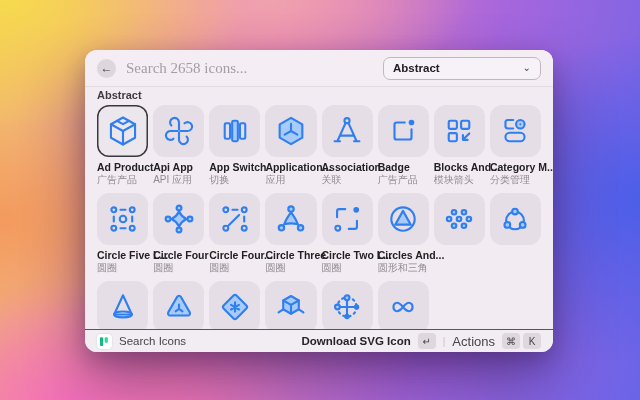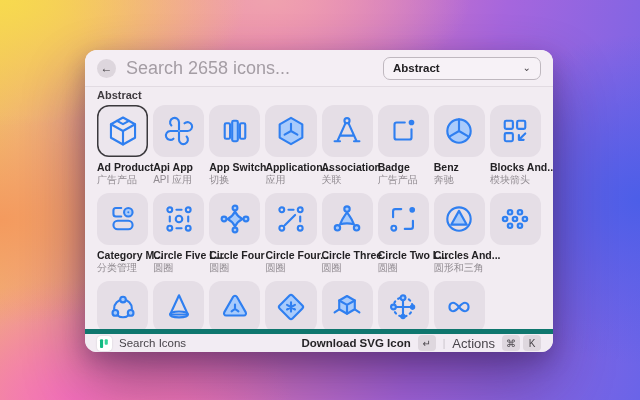--- a/index.html
+++ b/index.html
@@ -27,21 +27,21 @@
     height:37px; display:flex; align-items:center; gap:10px;
     padding:0 12px; border-bottom:1px solid #e2dbe2; background:#f4eef4;
   }
   .back-btn {
     width:19px; height:19px; border-radius:50%; border:none; background:#ddd6dd;
     color:#3c383c; font-size:12px; line-height:19px; text-align:center; cursor:pointer;
     flex:0 0 auto; display:flex; align-items:center; justify-content:center; padding:0;
   }
   .search-input {
     flex:1; border:none; background:transparent; outline:none;
-    font-size:18px; color:#3a363a; font-family:Liberation Sans, sans-serif;
+    font-size:15px; color:#3a363a; font-family:Liberation Serif, serif;
   }
   .search-input::placeholder { color:#a49da4; }
   .dropdown {
     flex:0 0 auto; width:158px; height:23px; border:1px solid #bfb8bf; border-radius:7px;
     display:flex; align-items:center; padding:0 9px; cursor:pointer; background:rgba(255,255,255,.25);
   }
   .dropdown .dd-label { font-size:11.5px; font-weight:bold; color:#232124; }
   .dropdown .dd-chev { margin-left:auto; font-size:10px; color:#4a464a; line-height:1; }
 
   
@@ -56,21 +56,21 @@
     height:52px; border-radius:12px; background:#e5dee6;
     display:flex; align-items:center; justify-content:center; cursor:pointer;
   }
   .tile.sel { background:#ece6ed; box-shadow:inset 0 0 0 1.5px #3b393d; }
   .nm { margin-top:4px; font-size:10.5px; font-weight:bold; color:#232124; white-space:nowrap; overflow:visible; line-height:13px; }
   .zh { margin-top:0; font-size:10px; color:#918b91; white-space:nowrap; line-height:12px; }
 
   
   .footer {
     position:absolute; left:0; right:0; bottom:0; height:23px; z-index:5;
-    background:#f2ecf3; border-top:5px solid #0f766e;
+    background:#f2ecf3; border-top:1px solid #0f766e;
     display:flex; align-items:center; padding:0 12px; gap:7px;
   }
   .logo { width:15px; height:15px; border-radius:4px; background:#ffffff; flex:0 0 auto;
           box-shadow:0 0 2px rgba(0,0,0,.15); display:flex; align-items:center; justify-content:center; }
   .app-label { font-size:11.5px; color:#48444a; }
   .footer .spacer { flex:1; }
   .primary-action { font-size:11.5px; font-weight:bold; color:#262427; cursor:pointer; }
   .key-badge {
     height:16px; min-width:18px; padding:0 4px; border-radius:4px; background:#ded7de;
     font-size:10px; color:#4a464b; display:flex; align-items:center; justify-content:center; cursor:pointer;
@@ -154,30 +154,20 @@
           </div>
           <div class="cell">
             <div class="tile">
               <svg viewBox="0 0 48 48" width="34" height="34" fill="none" stroke="#2F7FF0" stroke-width="3" stroke-linecap="round" stroke-linejoin="round">
                 <path d="M36 21.5V33a3 3 0 0 1-3 3H15a3 3 0 0 1-3-3V15a3 3 0 0 1 3-3h11.5"></path>
                 <circle cx="36" cy="12" r="4" fill="#2F7FF0" stroke="none"></circle>
               </svg>
             </div>
             <div class="nm">Badge</div>
             <div class="zh">广告产品</div>
-          </div>
-          <div class="cell">
-            <div class="tile">
-              <svg viewBox="0 0 48 48" width="34" height="34" fill="none" stroke="#2F7FF0" stroke-width="3" stroke-linecap="round" stroke-linejoin="round">
-                <circle fill="#A9CBFB" cx="24" cy="24" r="16.5"></circle>
-                <path d="M24 24V7.5M24 24 9.8 32.4M24 24l14.2 8.4"></path>
-              </svg>
-            </div>
-            <div class="nm">Benz</div>
-            <div class="zh">奔驰</div>
           </div>
           <div class="cell">
             <div class="tile">
               <svg viewBox="0 0 48 48" width="34" height="34" fill="none" stroke="#2F7FF0" stroke-width="3" stroke-linecap="round" stroke-linejoin="round">
                 <rect x="9.5" y="9.5" width="11.5" height="11.5" rx="2"></rect>
                 <rect x="27" y="9.5" width="11.5" height="11.5" rx="2"></rect>
                 <rect x="9.5" y="27" width="11.5" height="11.5" rx="2"></rect>
                 <path d="M38.5 27.5 29.5 36.5M29.5 29.8v6.7h6.7"></path>
               </svg>
             </div>

